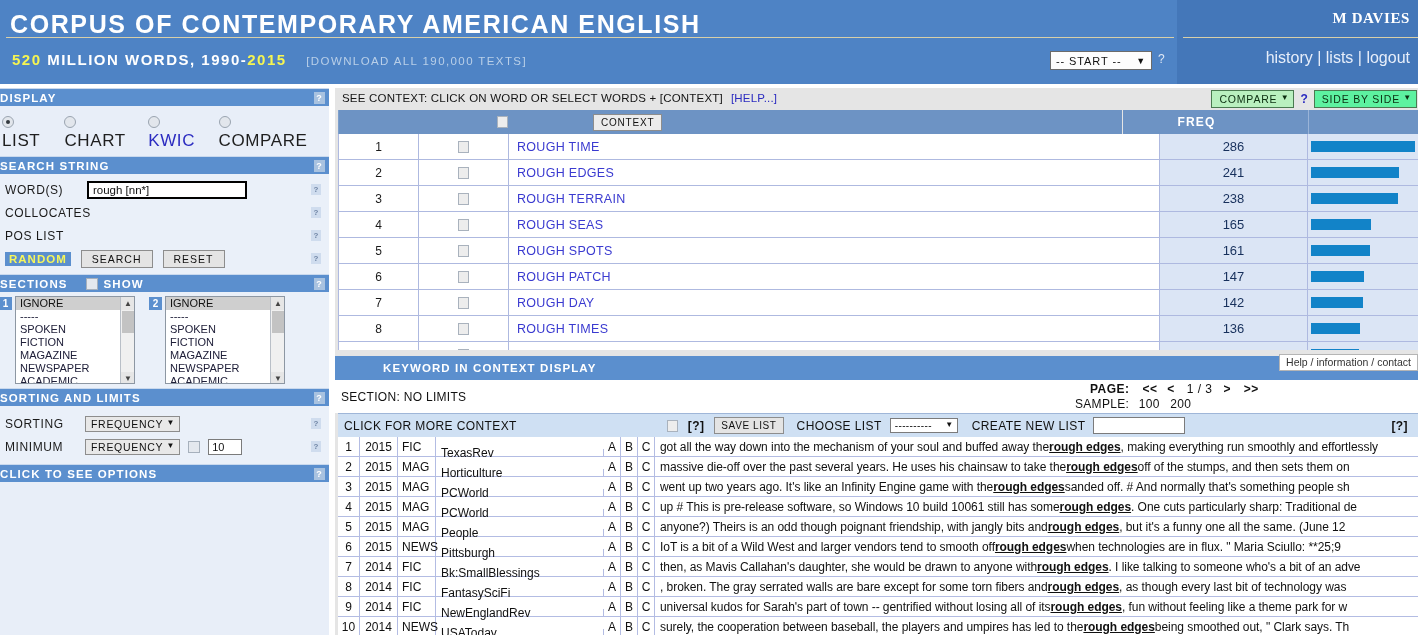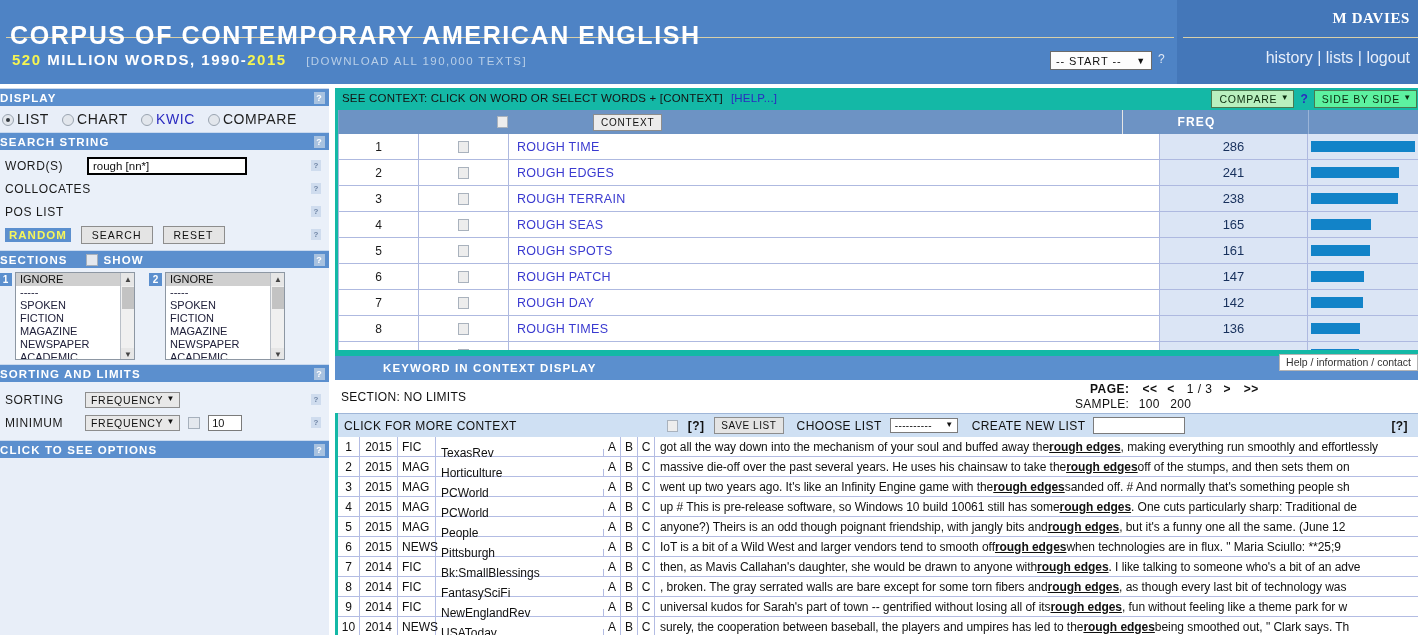--- a/index.html
+++ b/index.html
@@ -26,21 +26,21 @@
   }
   #banner-left .rule {
     position: absolute; left: 6px; top: 37px; width: 1168px; height: 1px;
     background: #d8cfa8;
   }
   #banner-right .rule {
     position: absolute; left: 6px; top: 37px; width: 235px; height: 1px;
     background: #d8cfa8;
   }
   #corpus-title {
-    position: absolute; left: 10px; top: 21px;
+    position: absolute; left: 10px; top: 10px;
     font-size: 25px; font-weight: bold; color: #ffffff;
     letter-spacing: 1.6px; white-space: nowrap;
     font-family: "Liberation Sans", sans-serif;
   }
   #words-line {
     position: absolute; left: 12px; top: 51px;
     font-size: 15px; font-weight: bold; letter-spacing: 1.5px;
     white-space: nowrap; color: #ffffff;
   }
   #words-line .num { color: #f5f552; }
@@ -85,21 +85,21 @@
     border-top: 1px solid #c9d9ee;
   }
   .sb-help {
     position: absolute; right: 4px; top: 3px;
     width: 11px; height: 12px; background: #a8c2e0;
     color: #ffffff; font-size: 9px; line-height: 12px;
     text-align: center; font-weight: bold;
   }
   .sb-body { background: #eaf0f9; padding: 4px 6px; }
   #display-row { display: flex; align-items: center; gap: 4px; padding: 5px 5px 5px 7px; }
-  #display-row label { font-size: 14px; letter-spacing: .6px; color: #1e1e1e; margin-right: 9px; cursor: pointer; }
+  #display-row label { font-size: 17px; letter-spacing: .6px; color: #1e1e1e; margin-right: 9px; cursor: pointer; }
   #display-row label.blue { color: #2b2bc0; }
   .radio {
     display: inline-block; width: 12px; height: 12px; border-radius: 50%;
     border: 1px solid #9aa4b0; background: #e2e6ec; vertical-align: -2px;
     margin-right: 3px; position: relative;
   }
   .radio.on::after {
     content: ""; position: absolute; left: 3px; top: 3px;
     width: 4px; height: 4px; border-radius: 50%; background: #33393f;
   }
@@ -155,21 +155,21 @@
   }
   .sel-drop .car { position: absolute; right: 4px; top: 1px; font-size: 8px; }
   .min-input {
     width: 34px; height: 16px; border: 1px solid #7b7b7b;
     background: #ffffff; font-size: 11px; padding-left: 3px; color: #111;
   }
 
   
   #main {
     position: absolute; left: 335px; top: 88px; width: 1083px; height: 547px;
-    background: #14b8a6;
+    background: #e5e5e5;
   }
   #ctx-note {
     position: absolute; left: 3px; top: 0; width: 1080px; height: 20px;
     font-size: 11.5px; color: #141414; display: flex; align-items: center;
     padding-left: 4px; letter-spacing: .2px;
   }
   #ctx-note .help { color: #2b2bc0; margin-left: 8px; }
   #compare-bar {
     position: absolute; right: 0; top: 0; height: 22px;
     display: flex; align-items: center; gap: 6px; padding-right: 1px;

